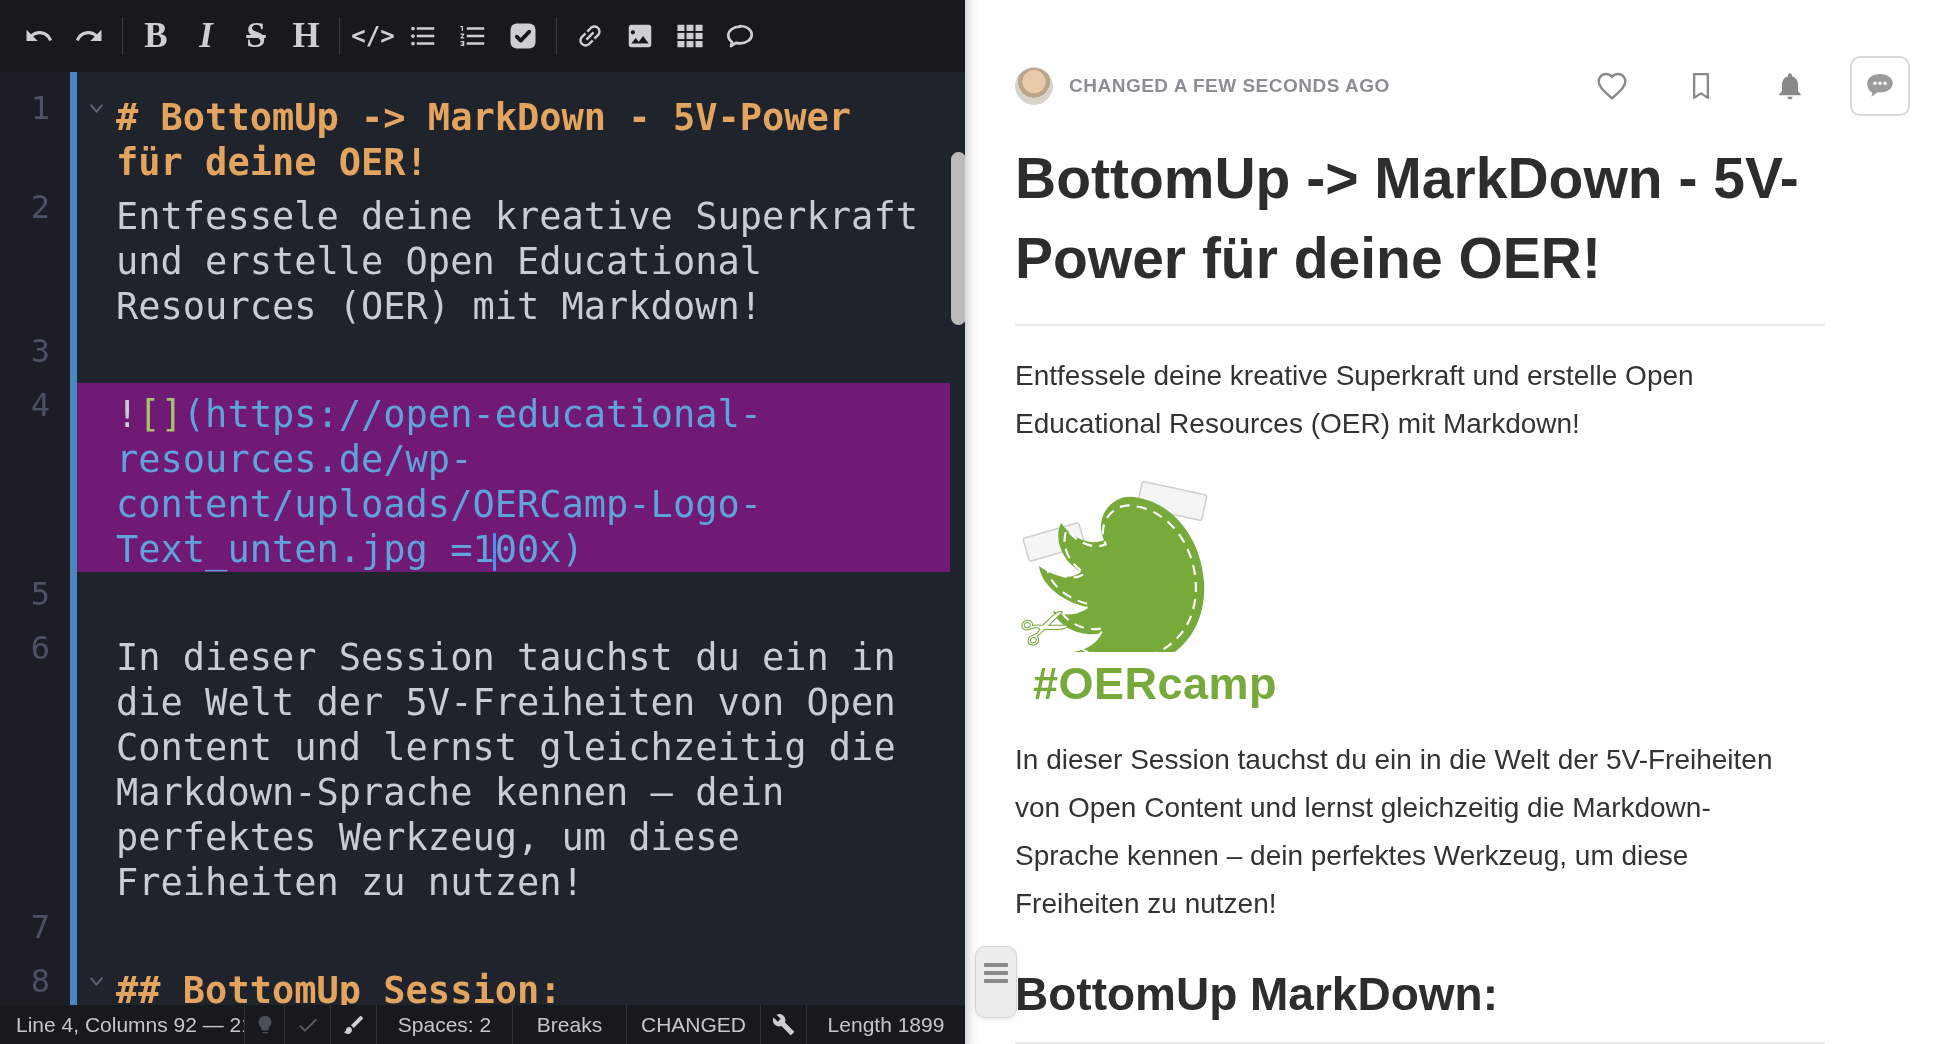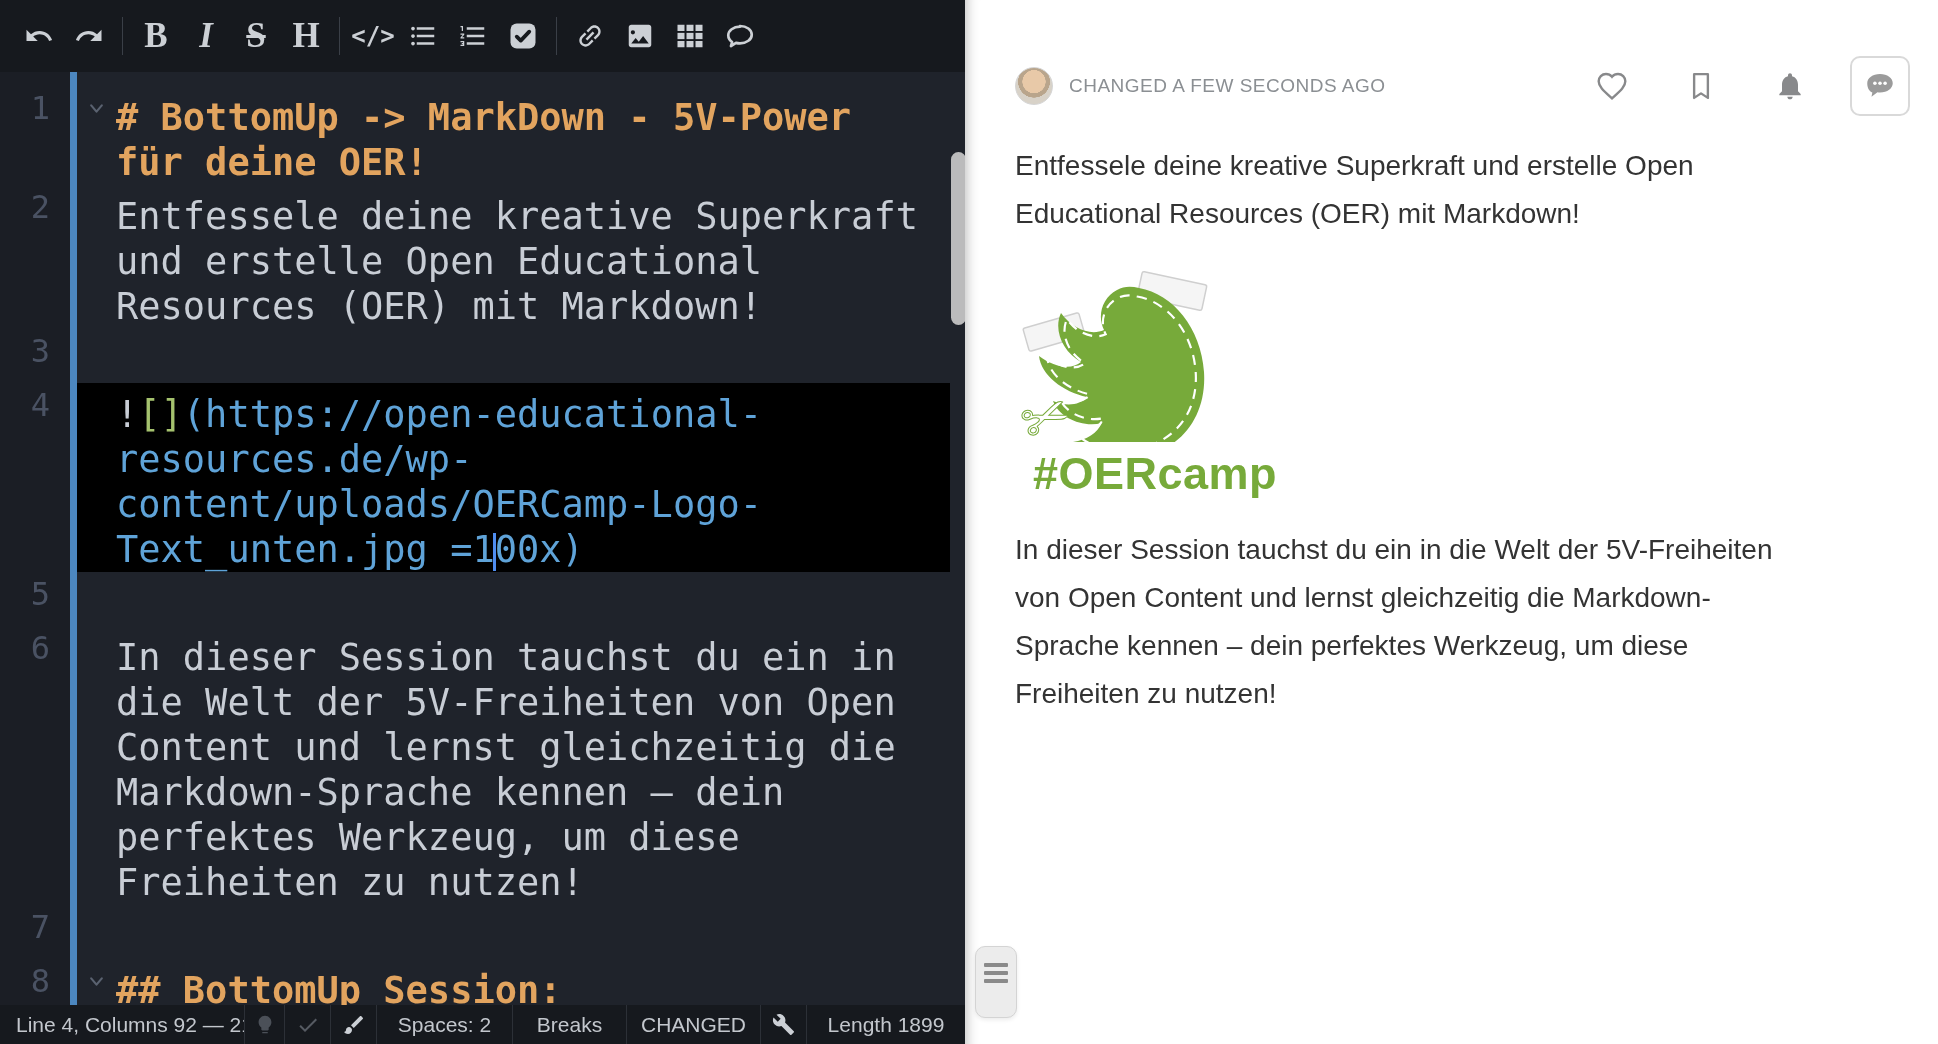--- a/index.html
+++ b/index.html
@@ -20,21 +20,21 @@
   .tb-code { font-family:"DejaVu Sans Mono", monospace; font-size:24px; font-weight:bold; color:#ccd0d5; }
 
   .editor-scroller { position:relative; flex:1 1 auto; overflow:hidden; background:#1f232b; }
   .gutter-bg { position:absolute; left:0; top:0; bottom:0; width:70px; background:#1b1e25; }
   .gutter-rule { position:absolute; left:70px; top:0; bottom:0; width:7px; background:var(--gutter-accent); }
   .ed-lines { position:absolute; left:0; top:14px; width:950px; }
   .ed-line { display:flex; align-items:flex-start; }
   .ln-num { width:70px; flex:0 0 auto; text-align:right; padding-right:20px;
             font-family:"DejaVu Sans Mono", monospace; font-size:32px; line-height:45px; color:#4a5263; }
   .line-body { flex:1 1 auto; margin-left:7px; display:flex; min-height:45px; }
-  .ed-line.active .line-body { background:#000000; }
+  .ed-line.active .line-body { background:#701a75; }
   .fold-col { width:39px; flex:0 0 auto; display:flex; justify-content:center; padding-top:14px; }
   .code-text { width:812px; flex:0 0 auto; font-family:"DejaVu Sans Mono", monospace;
                font-size:37px; line-height:45px; white-space:pre-wrap; overflow-wrap:break-word; color:#c8cdd5;margin-top:9px; }
   .seg-header { color:var(--ed-orange); font-weight:bold; }
   .seg-url    { color:var(--ed-url); }
   .seg-bracket{ color:var(--ed-bracket); }
   .seg-bold   { color:#c8cdd5; font-weight:bold; }
   .cm-cursor  { display:inline-block; width:3px; height:38px; background:#4f8df0;
                 vertical-align:text-bottom; margin:0 -1.5px; }
   .ed-scrollbar { position:absolute; left:951px; top:80px; width:15px; height:173px;
@@ -47,21 +47,21 @@
   .sb-cell:first-child { border-left:none; justify-content:flex-start; padding-left:16px; }
   .sb-icon svg { display:block; }
 
   
   .preview-pane { flex:1 1 auto; height:1044px; background:#fff; position:relative; overflow:hidden;
                   box-shadow:inset 14px 0 12px -12px rgba(0,0,0,.25); }
   .pv-header { padding:56px 28px 0 50px; display:flex; align-items:center; }
   .avatar { width:38px; height:38px; border-radius:50%; flex:0 0 auto; overflow:hidden;
             background:radial-gradient(circle at 50% 38%, #e8c9a8 0 40%, #b9a58c 41% 55%, #d8d2c8 56% 100%);
             border:1px solid #d5d5d5; }
-  .changed-label { margin-left:16px; color:#8b8f93; font-size:19px; font-weight:normal; letter-spacing:.5px; }
+  .changed-label { margin-left:16px; color:#8b8f93; font-size:19px; font-weight:bold; letter-spacing:.5px; }
   .pv-header-spacer { flex:1 1 auto; }
   .hd-icon { color:#88898b; margin-left:58px; display:flex; align-items:center; cursor:pointer; }
   .comment-btn { margin-left:44px; width:60px; height:60px; border:2px solid #d9d9d9; border-radius:10px;
                  display:flex; align-items:center; justify-content:center; cursor:pointer; background:#fff; }
 
   .pv-doc { padding:0 0 0 50px; }
   .pv-h1 { margin-top:22px; width:810px; font-size:57px; line-height:80px; font-weight:bold; color:#2d2d2d;
            padding-bottom:26px; border-bottom:2px solid #eaeaea; }
   .pv-p  { width:772px; font-size:28px; line-height:48px; color:#333; margin-top:26px; }
   .pv-logo { margin-top:32px; margin-left:6px; width:200px; }
@@ -300,36 +300,38 @@
       <svg width="34" height="34" viewBox="0 0 24 24">
           <path d="M12 3.5c5.2 0 9 2.9 9 6.5s-3.8 6.5-9 6.5c-.6 0-1.2-.04-1.8-.12L6 19.5l.6-2.9C4.4 15.4 3 13.6 3 10c0-3.6 3.8-6.5 9-6.5z" fill="#9b9b9b"></path>
           <circle cx="8.4" cy="10" r="1.25" fill="#fff"></circle>
           <circle cx="12" cy="10" r="1.25" fill="#fff"></circle>
           <circle cx="15.6" cy="10" r="1.25" fill="#fff"></circle>
         </svg>
     </div>
   </div>
 
   <div class="pv-doc">
+    <h1 class="pv-h1">BottomUp -&gt; MarkDown - 5V-Power für deine OER!</h1>
     <p class="pv-p">Entfessele deine kreative Superkraft und erstelle Open Educational Resources (OER) mit Markdown!</p>
 
     <div class="pv-logo">
       <svg width="200" height="172" viewBox="0 0 200 172">
         <g>
           <rect x="4" y="50" width="58" height="24" rx="2" transform="rotate(-16 33 62)" fill="#f4f4f4" fill-opacity="0.9" stroke="#cfcfcf" stroke-width="1.5"></rect>
           <rect x="118" y="8" width="66" height="26" rx="2" transform="rotate(12 151 21)" fill="#f4f4f4" fill-opacity="0.9" stroke="#cfcfcf" stroke-width="1.5"></rect>
         </g>
         <path d="M118 18 C 152 24 180 58 183 102 C 186 148 158 182 114 188 C 88 192 64 184 52 172 C 66 170 76 163 81 153 C 62 158 38 148 32 131 C 46 137 59 135 66 127 C 42 122 20 105 18 86 C 34 98 51 100 60 92 C 42 82 32 60 40 43 C 51 59 70 66 83 60 C 76 46 81 28 96 20 C 103 16 110 16 118 18 Z" fill="var(--logo-green)"></path>
         <path d="M118 18 C 152 24 180 58 183 102 C 186 148 158 182 114 188 C 88 192 64 184 52 172 C 66 170 76 163 81 153 C 62 158 38 148 32 131 C 46 137 59 135 66 127 C 42 122 20 105 18 86 C 34 98 51 100 60 92 C 42 82 32 60 40 43 C 51 59 70 66 83 60 C 76 46 81 28 96 20 C 103 16 110 16 118 18 Z" transform="translate(100 103) scale(0.9) translate(-100 -103)" fill="none" stroke="#ffffff" stroke-width="2.4" stroke-dasharray="11 8"></path>
         <text x="2" y="166" font-size="58" fill="#ffffff" stroke="var(--logo-green)" stroke-width="1" transform="rotate(-22 30 150)" font-family="DejaVu Sans, sans-serif">✂</text>
       </svg>
       <div class="logo-caption">#OERcamp</div>
     </div>
 
     <p class="pv-p">In dieser Session tauchst du ein in die Welt der 5V-Freiheiten von Open Content und lernst gleichzeitig die Markdown-Sprache kennen – dein perfektes Werkzeug, um diese Freiheiten zu nutzen!</p>
+    <h2 class="pv-h2">BottomUp MarkDown:</h2>
   </div>
 
   <div class="toc-grip">
     <div class="bars">
         <div></div>
         <div></div>
         <div></div>
       </div>
   </div>
 </div>

